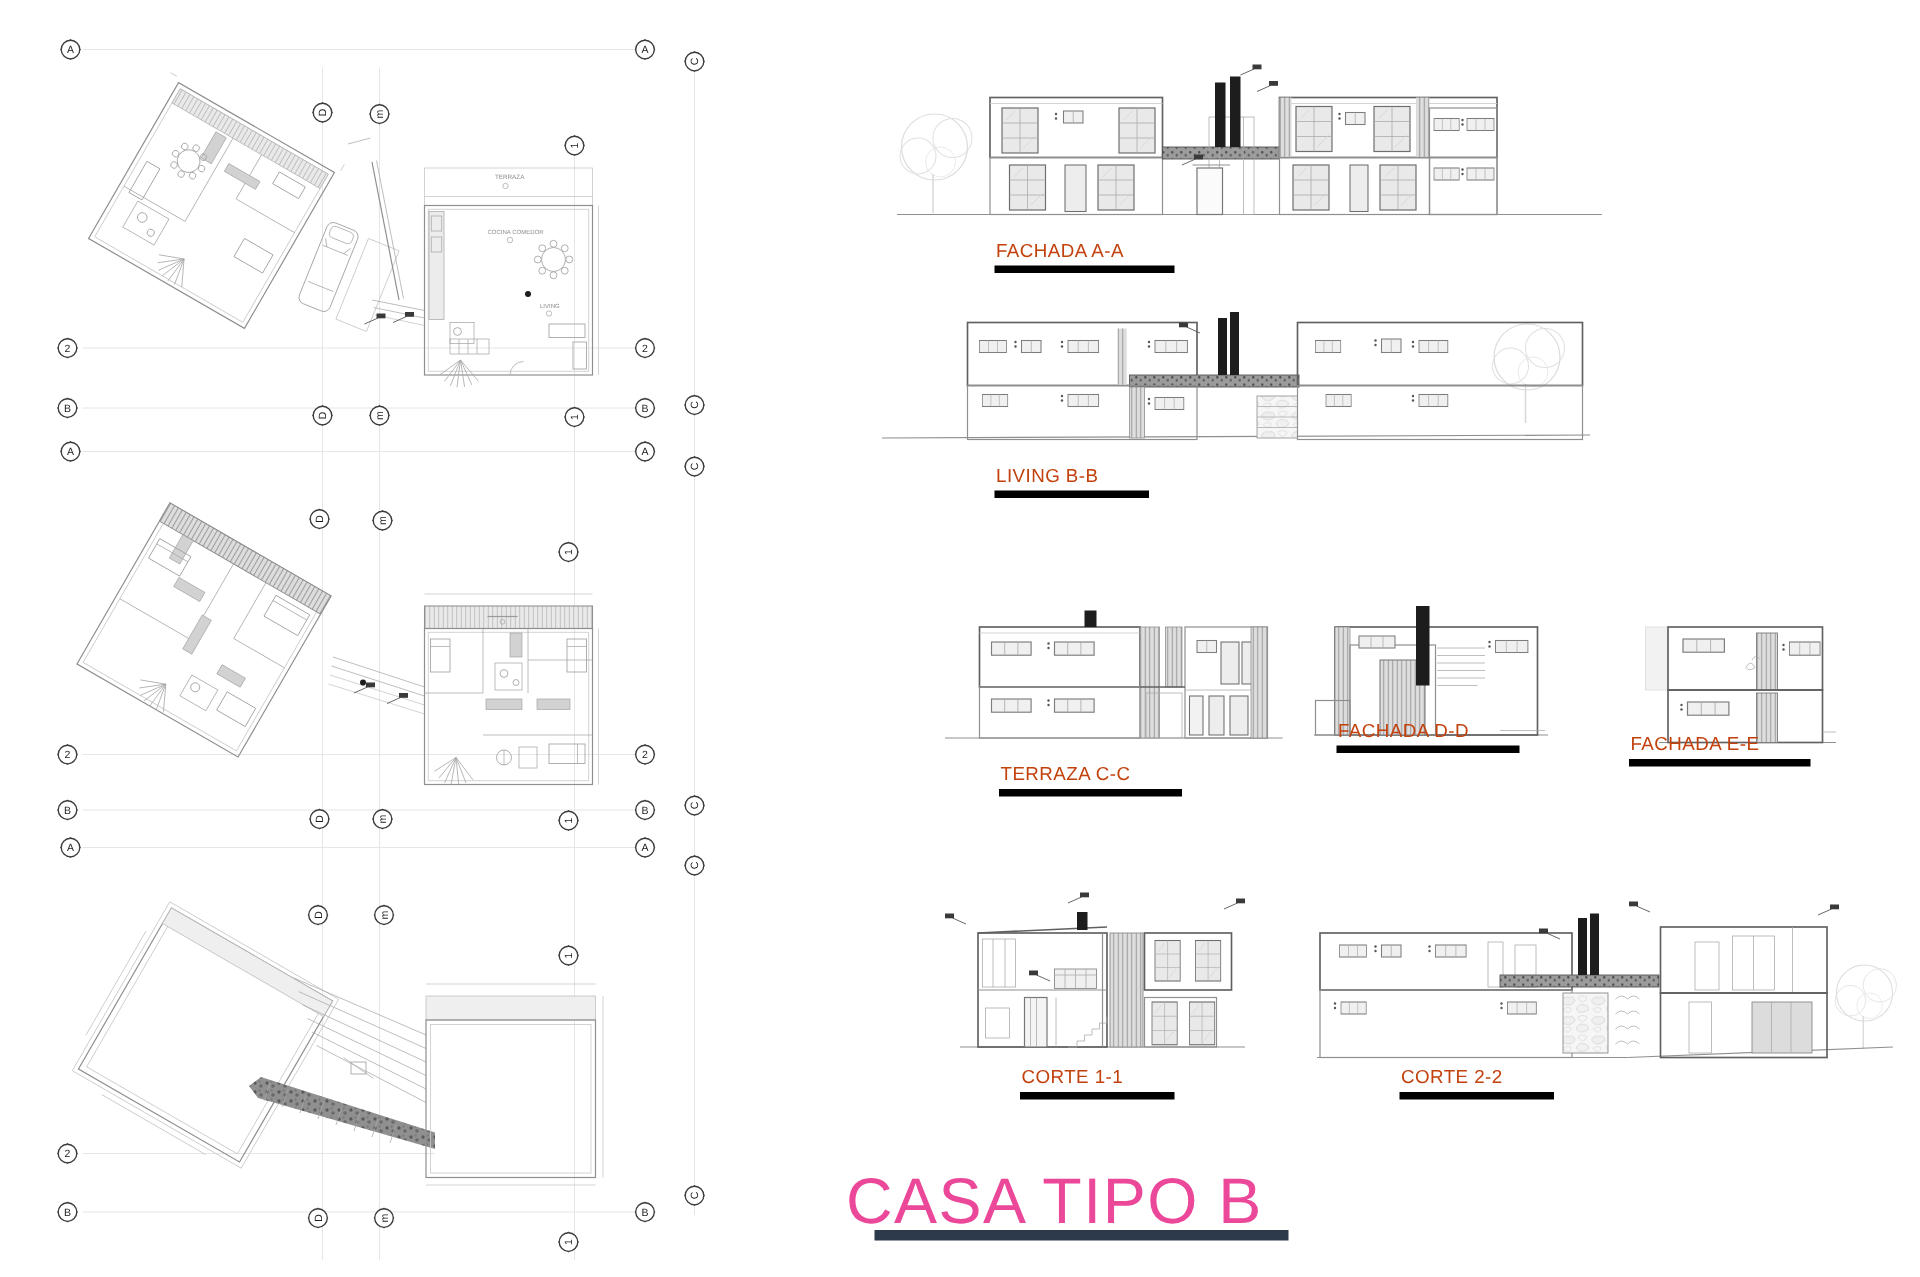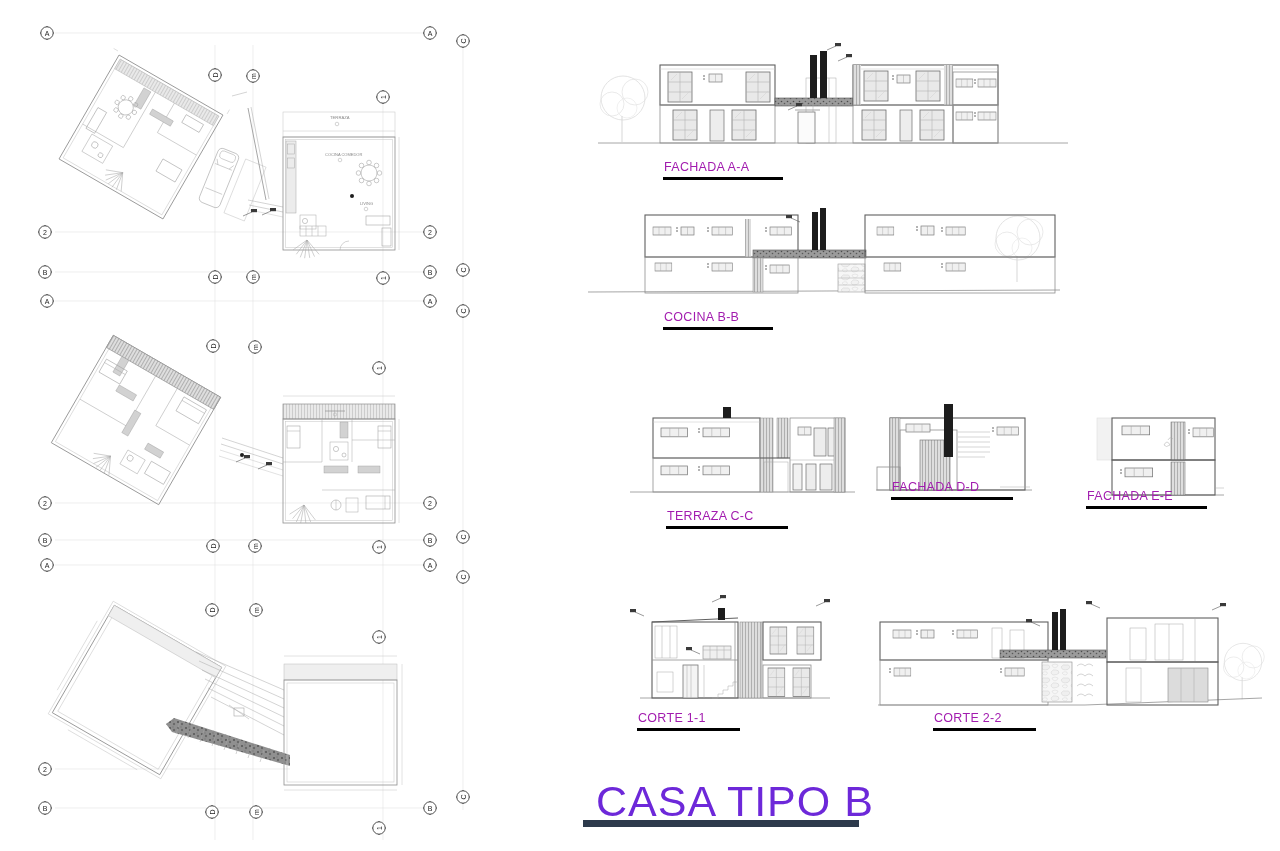--- a/index.html
+++ b/index.html
@@ -9,23 +9,23 @@
   
   .ln  {stroke:#8f8f8f;fill:none;stroke-width:.8;}
   .lnD {stroke:#606060;fill:none;stroke-width:1.1;}
   .lnL {stroke:#c9c9c9;fill:none;stroke-width:.55;}
   .thin{stroke:#a8a8a8;fill:none;stroke-width:.5;}
   .grid{stroke:#e3e3e3;fill:none;stroke-width:.6;}
   .blk {fill:#1d1d1d;stroke:none;}
   .gry {fill:#d2d2d2;stroke:#9a9a9a;stroke-width:.4;}
   .furn{stroke:#9f9f9f;fill:none;stroke-width:.55;}
   
-  .dlabel{position:absolute;font-size:12.5px;color:#a21caf;letter-spacing:.3px;
-          border-bottom:3px solid #000000;padding:0 34px 3px 1px;white-space:nowrap;}
-  #sheet-title{position:absolute;left:596px;top:777px;font-size:43px;color:#6d28d9;
+  .dlabel{position:absolute;font-size:12.5px;color:#c2410c;letter-spacing:.3px;
+          border-bottom:5px solid #000000;padding:0 34px 3px 1px;white-space:nowrap;}
+  #sheet-title{position:absolute;left:564px;top:777px;font-size:43px;color:#ec4899;
                letter-spacing:1px;white-space:nowrap;}
   #title-bar{position:absolute;left:583px;top:820px;width:276px;height:7px;background:#2d3a4c;}
 </style>
 </head>
 <body>
 
 <div id="sheet">
 
 <svg id="sheet-svg" width="1280" height="851" viewBox="0 0 1280 851">
   <defs>
@@ -728,24 +728,24 @@
         <g transform="translate(379,828)">
           <rect x="-4.9" y="-4.9" width="9.8" height="9.8" transform="rotate(45)" fill="#2e2e2e"></rect>
           <circle r="6.2" fill="#ffffff" stroke="#3c3c3c" stroke-width=".9"></circle>
           <text font-size="7" text-anchor="middle" fill="#1c1c1c" dy="2.5" transform="rotate(-90)">1</text>
         </g>
       </g>
 </svg>
 
 
 <div class="dlabel" style="left:663px;top:160px;">FACHADA A-A</div>
-<div class="dlabel" style="left:663px;top:310px;">COCINA B-B</div>
+<div class="dlabel" style="left:663px;top:310px;">LIVING B-B</div>
 <div class="dlabel" style="left:666px;top:509px;">TERRAZA C-C</div>
 <div class="dlabel" style="left:891px;top:480px;">FACHADA D-D</div>
 <div class="dlabel" style="left:1086px;top:489px;">FACHADA E-E</div>
-<div class="dlabel" style="left:637px;top:711px;">CORTE 1-1</div>
+<div class="dlabel" style="left:680px;top:711px;">CORTE 1-1</div>
 <div class="dlabel" style="left:933px;top:711px;">CORTE 2-2</div>
 
 
 <div id="sheet-title">CASA TIPO B</div>
 <div id="title-bar"></div>
 
 </div>
 
 </body></html>

